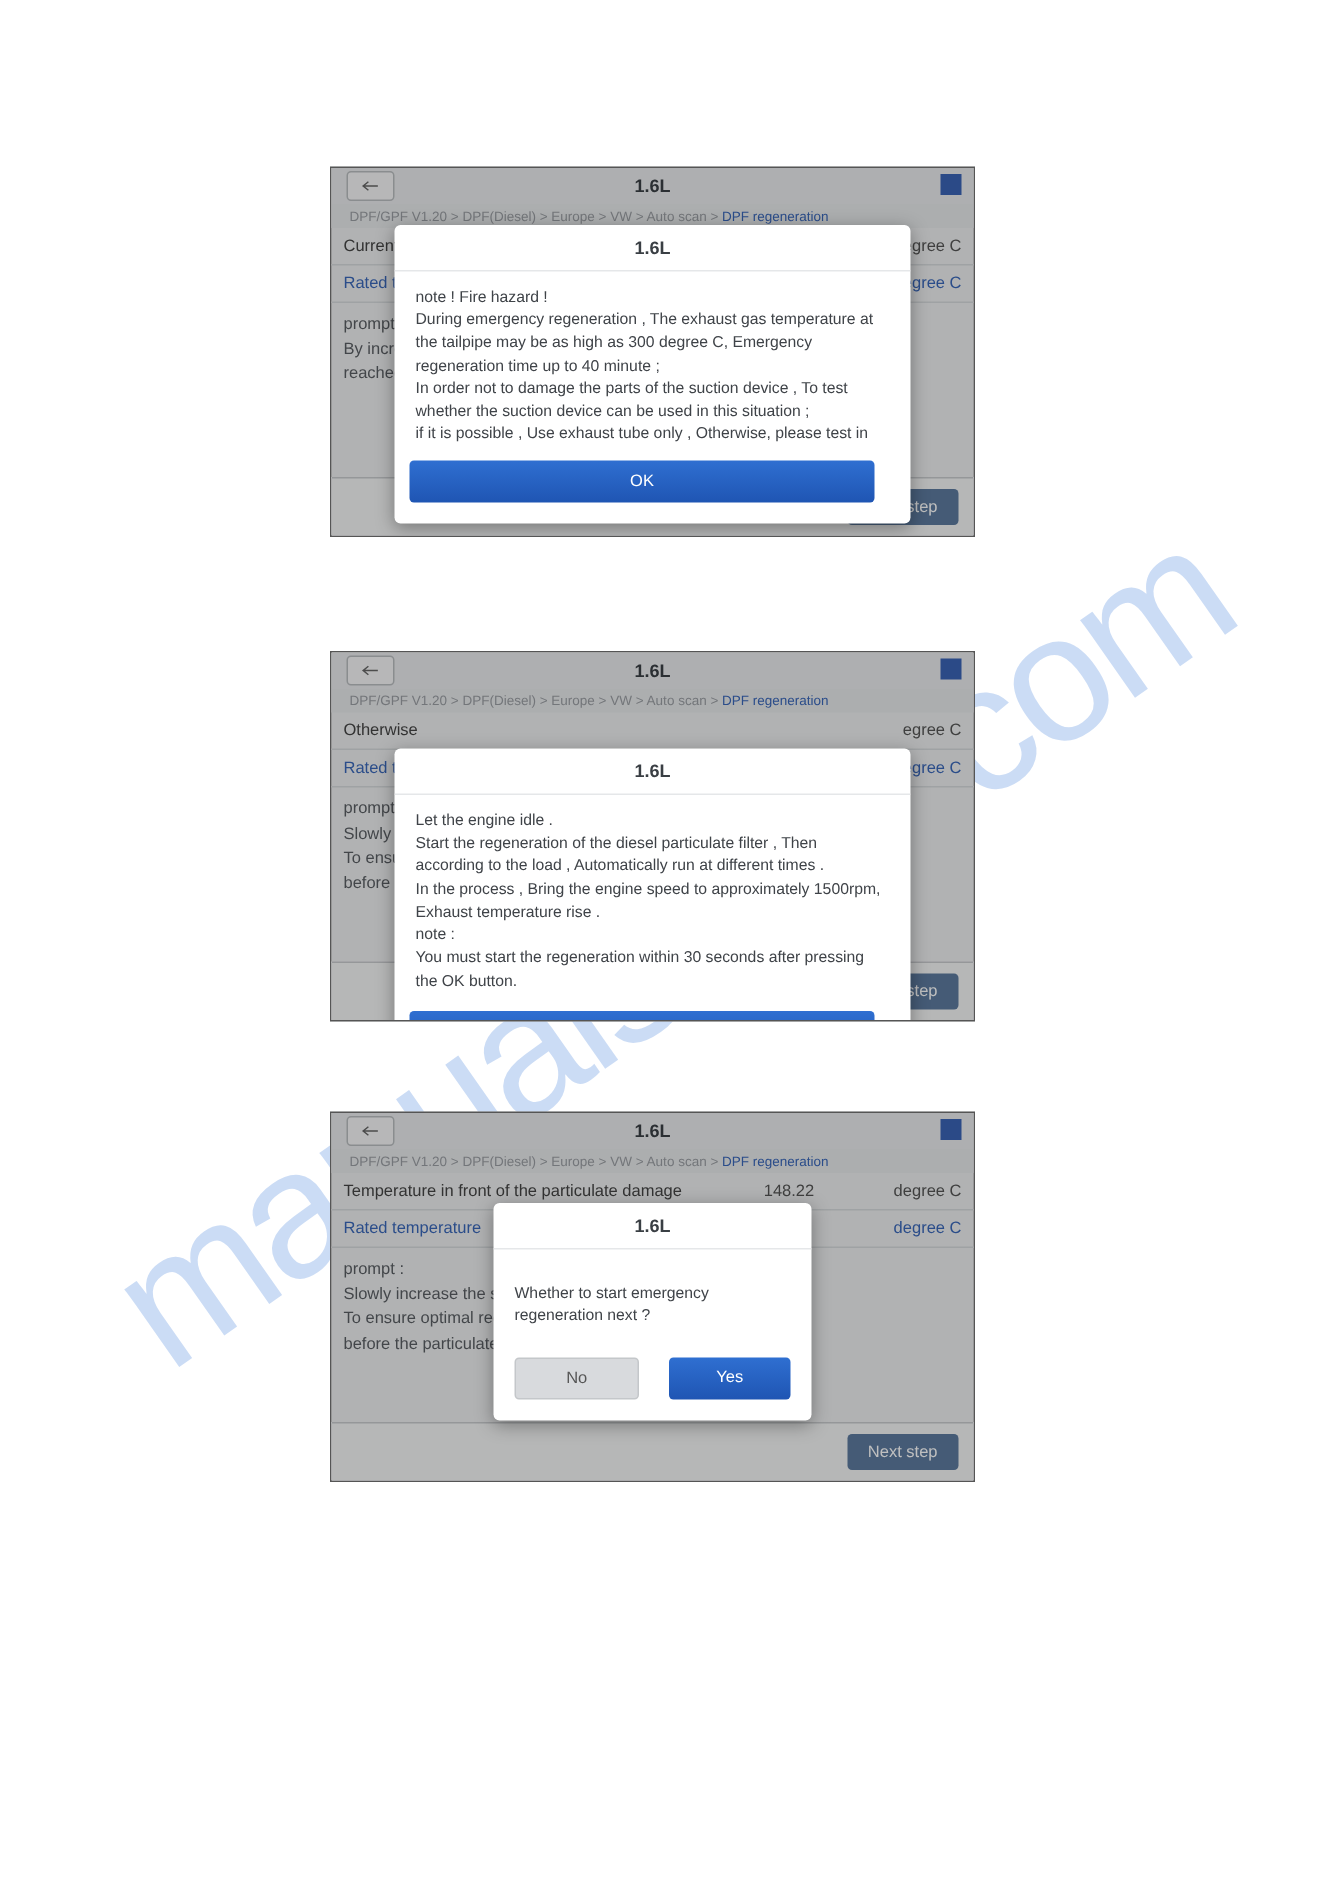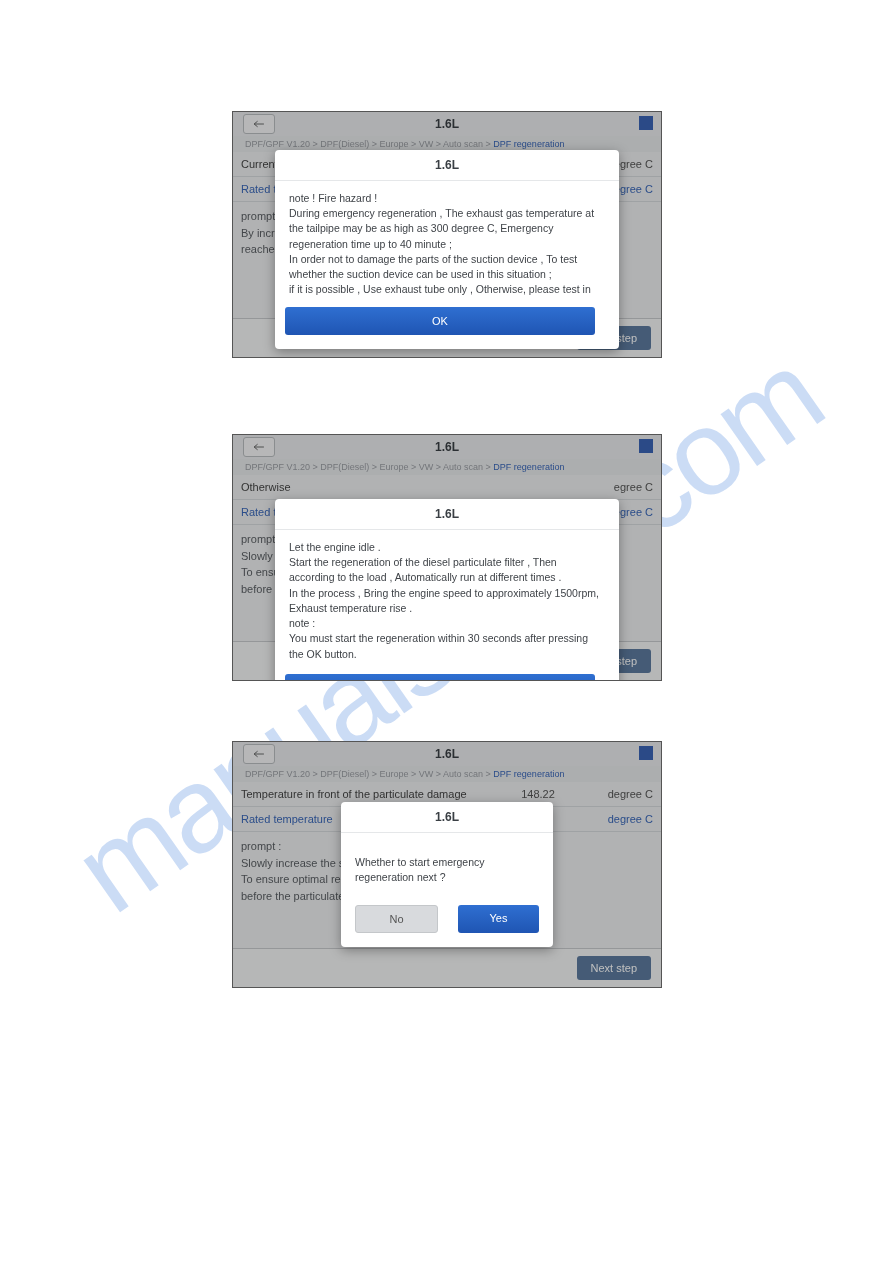--- a/index.html
+++ b/index.html
@@ -1,18 +1,18 @@
 <!DOCTYPE html>
 <html><head>
 <meta charset="utf-8">
 <style>
   html,body{margin:0;padding:0;background:#fff;font-family:Arial,Helvetica,sans-serif;font-size:11px;color:#444}
   .page{width:893px;height:1263px;position:relative;background:#fff}
   .watermark{position:absolute;left:50%;top:50%;transform:translate(-50%,-50%) rotate(-35deg);font-size:120px;color:rgba(70,130,220,.28);font-weight:500;white-space:nowrap;pointer-events:none;letter-spacing:-4px}
-  .shot{position:absolute;left:232px;width:428px;border:1px solid #555;background:#eceeef;overflow:hidden}
+  .shot{position:absolute;left:220px;width:428px;border:1px solid #555;background:#eceeef;overflow:hidden}
   .shot1{top:111px;height:245px}
   .shot2{top:434px;height:245px}
   .shot3{top:741px;height:245px}
   .titlebar{height:24px;display:flex;align-items:center;background:#e8eaec;position:relative}
   .back{width:30px;height:18px;margin-left:10px;border:1px solid #b9bcbf;border-radius:3px;display:flex;align-items:center;justify-content:center;background:#f4f5f6}
   .back svg{width:14px;height:10px;fill:none;stroke:#666;stroke-width:1.4}
   .tcenter{position:absolute;left:0;right:0;text-align:center;font-weight:600;color:#3a3f44;font-size:12px}
   .home{position:absolute;right:8px;top:4px;width:14px;height:14px;background:#3a63b5}
   .crumb{padding:3px 12px;font-size:9px;color:#9a9ea3;background:#e6e8ea}
   .crumb .hl{color:#3a67b8}

